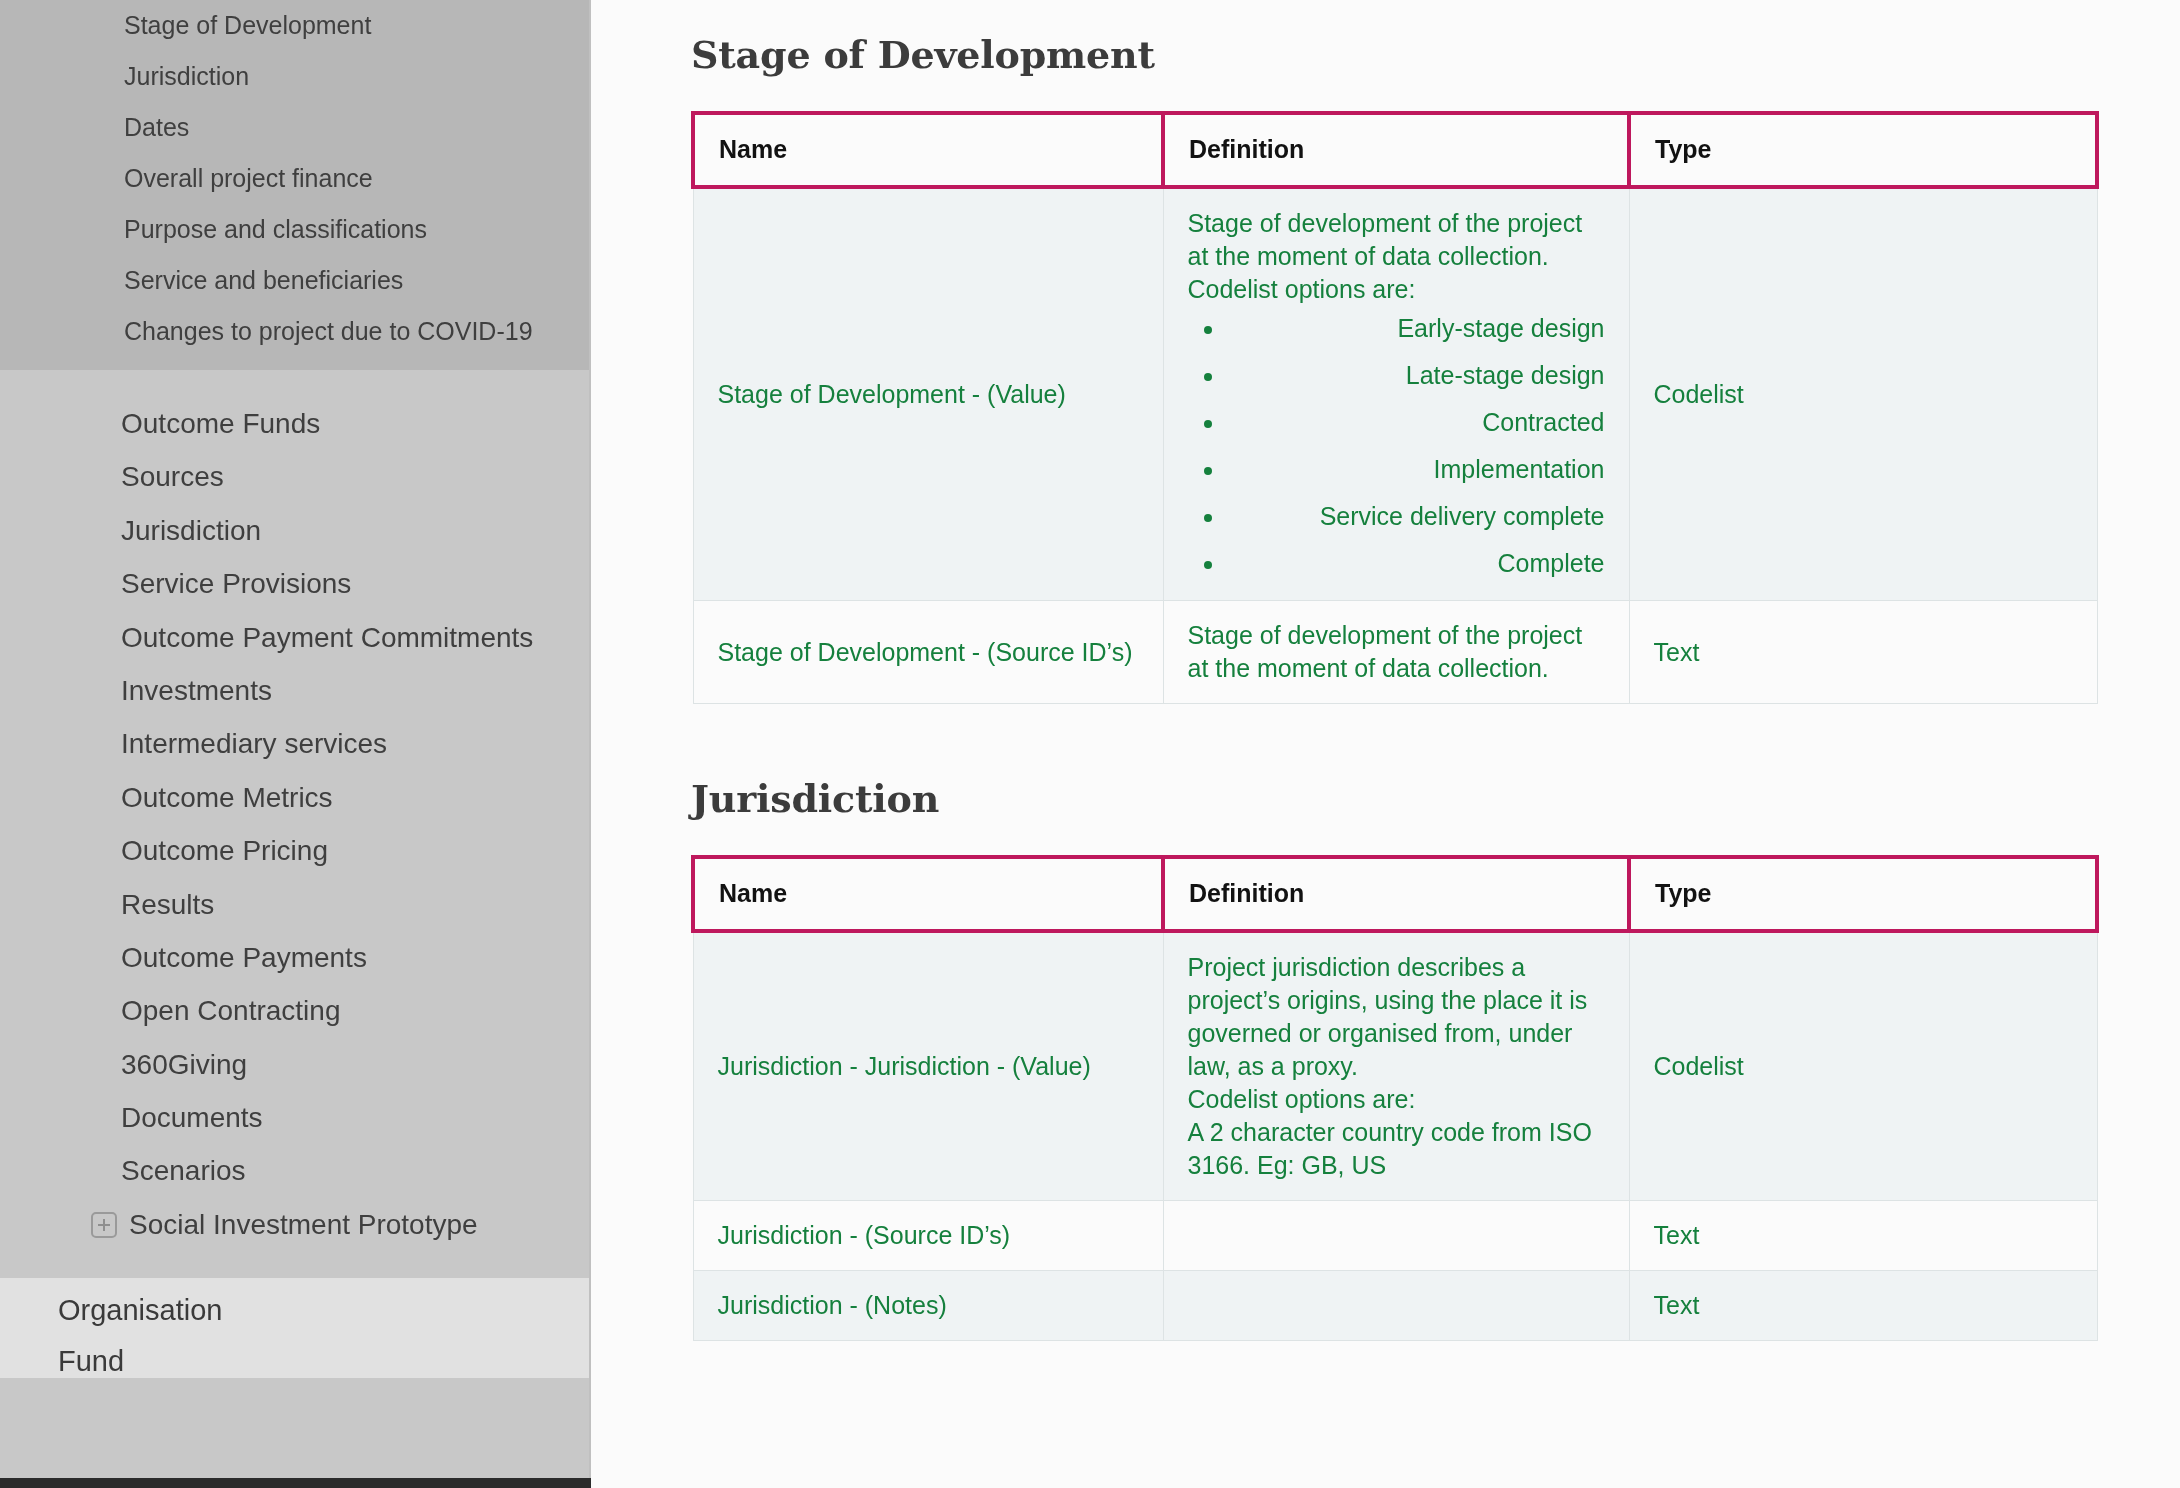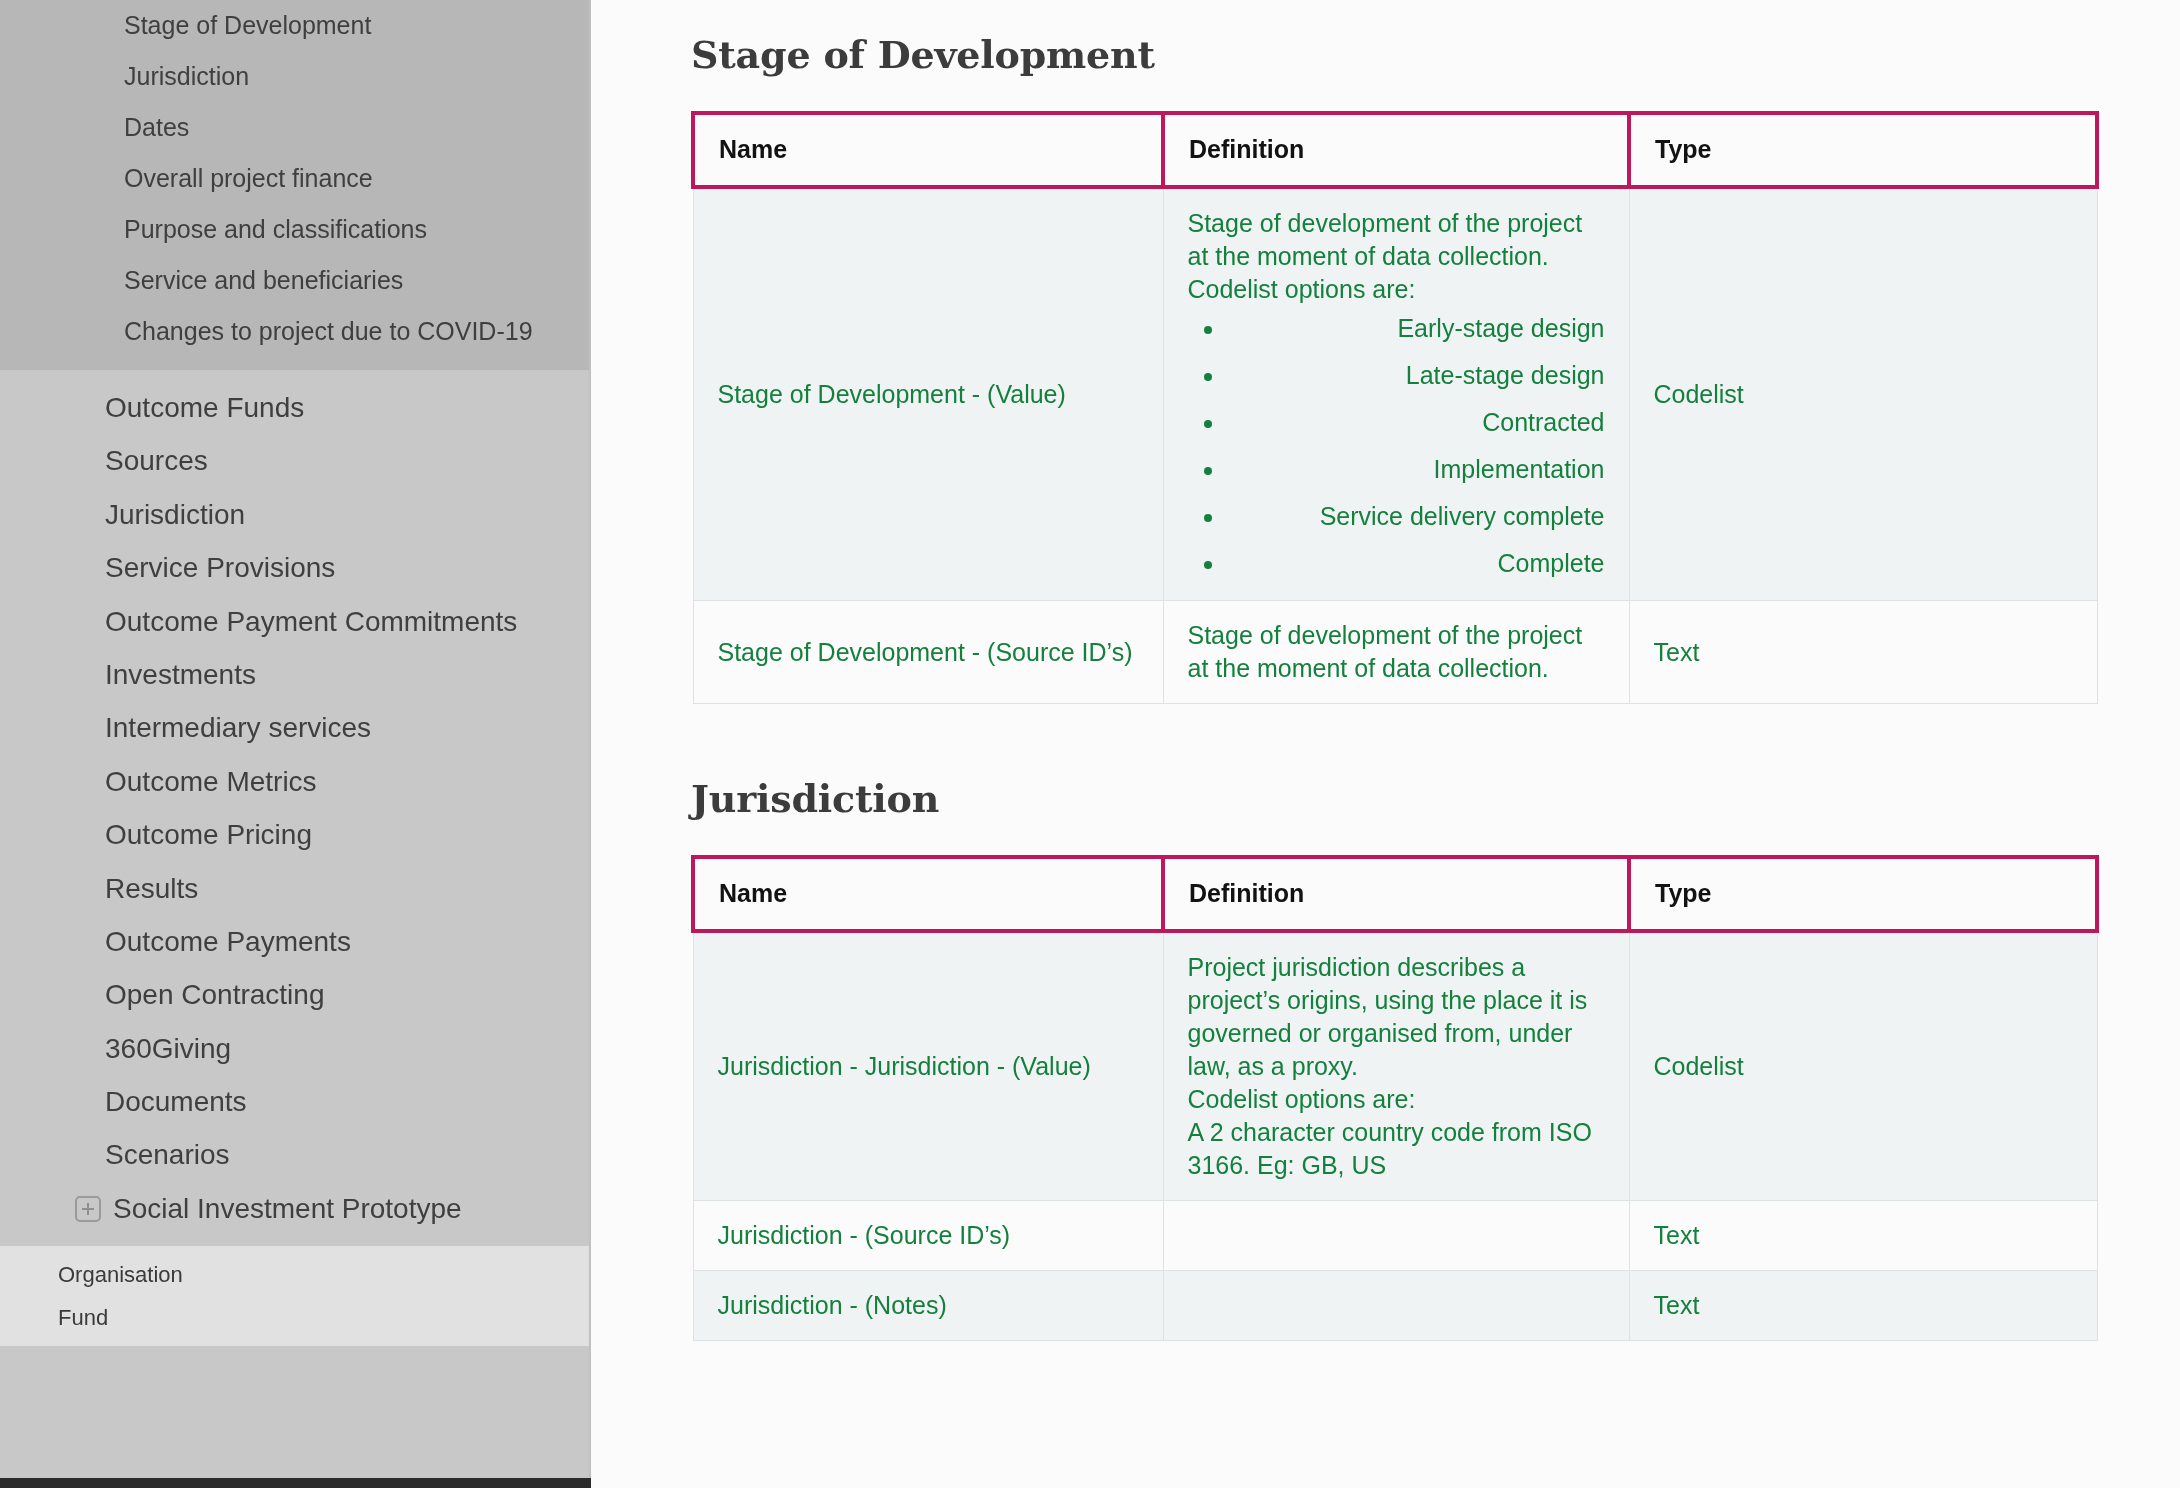--- a/index.html
+++ b/index.html
@@ -30,21 +30,21 @@
     margin: 0;
     list-style: none;
   }
   .nav-sub li {
     padding: 13px 0 13px 124px;
     font-size: 25px;
     color: #3f3f3f;
     line-height: 1.0;
   }
 
-  .nav-main { list-style: none; margin: 0; padding: 11px; background: #c8c8c8; }
+  .nav-main { list-style: none; margin: 16px; padding: 11px; background: #c8c8c8; }
   .nav-main > li {
     padding: 12px 0 12px 94px;
     font-size: 28px;
     color: #3f3f3f;
     line-height: 1.05;
     position: relative;
   }
   .nav-main > li.with-toggle { padding-left: 64px; display: flex; align-items: center; }
 
   .expand-box {
@@ -59,21 +59,21 @@
   }
   .expand-box::before, .expand-box::after {
     content: ""; position: absolute; background: #8f8f8f;
   }
   .expand-box::before { left: 5px; right: 5px; top: 10px; height: 2px; }
   .expand-box::after { top: 5px; bottom: 5px; left: 10px; width: 2px; }
 
   .nav-foot { list-style: none; margin: 0; padding: 7px 0 0 0; background: #e1e1e1; height: 100px; }
   .nav-foot li {
     padding: 10px 0 10px 58px;
-    font-size: 22px;
+    font-size: 29px;
     color: #3a3a3a;
     line-height: 1.05;
   }
 
   .sidebar-bottom-bar {
     position: absolute;
     left: 0; bottom: 0;
     width: 591px; height: 10px;
     background: #2b2b2b;
   }

